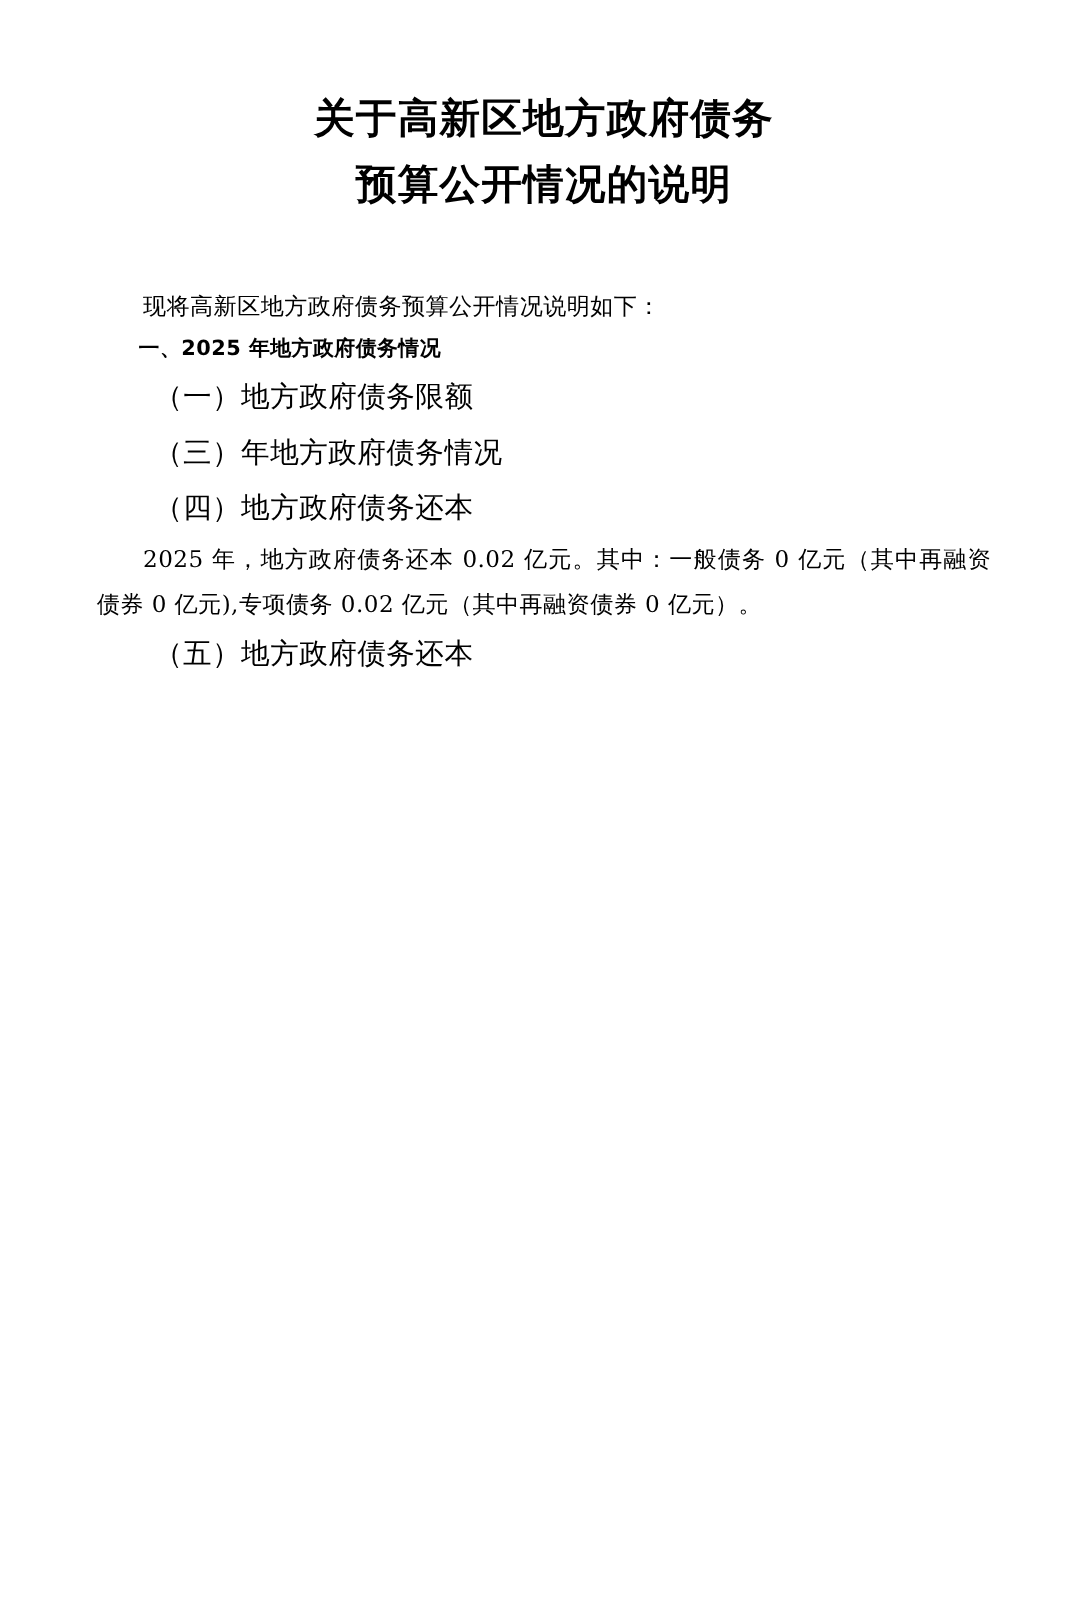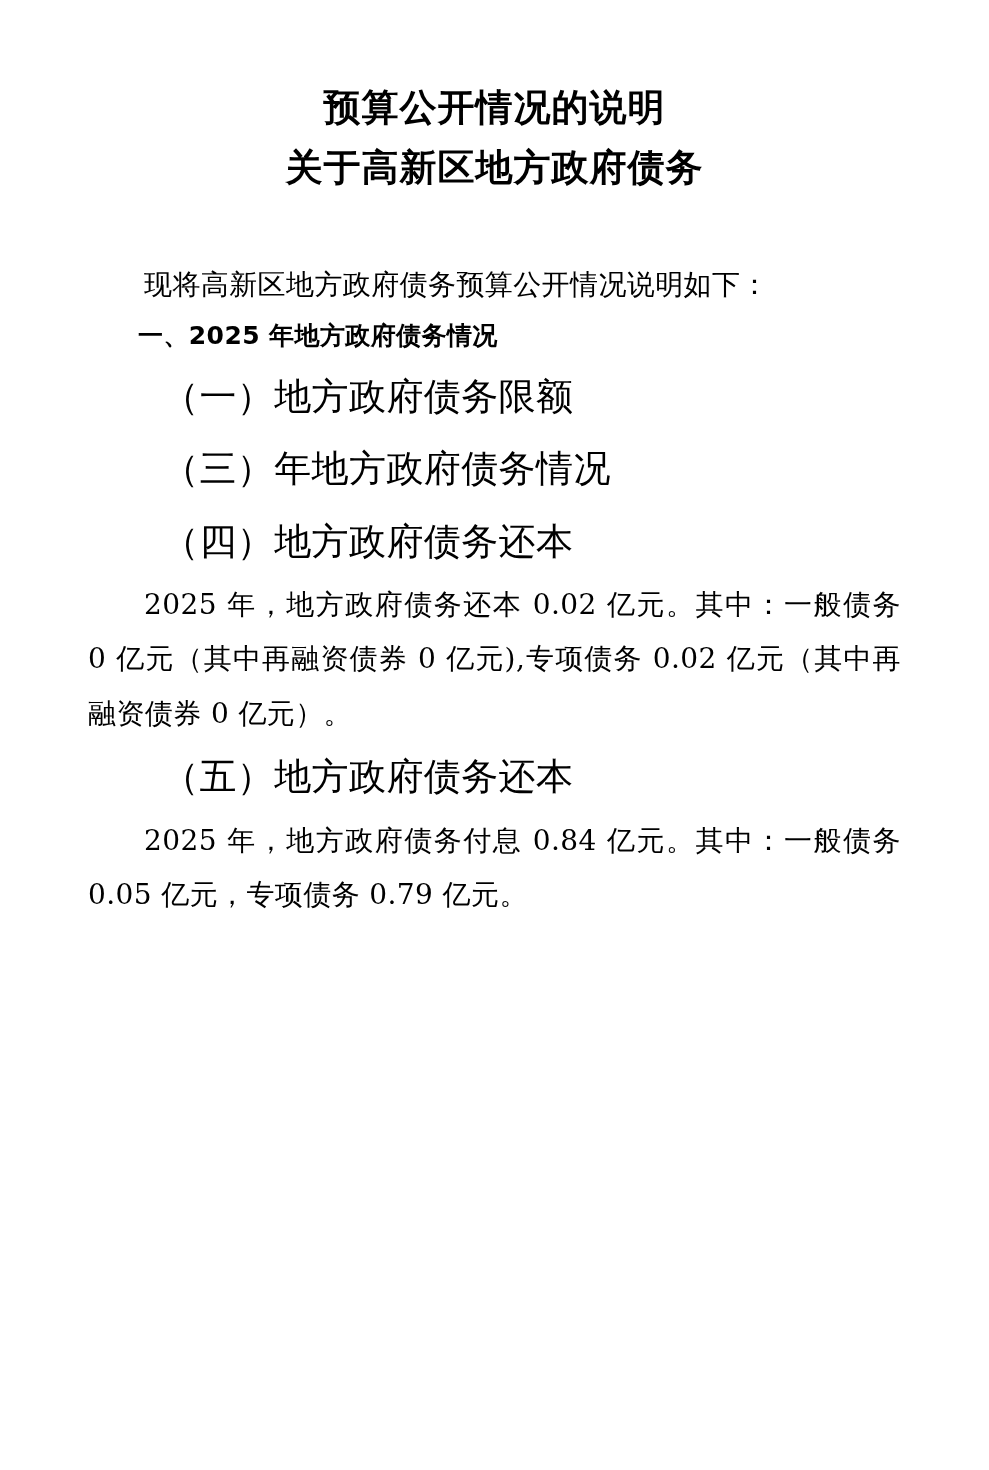--- a/index.html
+++ b/index.html
@@ -31,62 +31,61 @@
     margin: 0;
   }
   .title-line {
     display: block;
   }
   .body-block {
     margin-top: 60px;
   }
   p.para {
     margin: 0 0 0 0;
-    font-size: 28px;
+    font-size: 21px;
     line-height: 1.95;
     text-align: justify;
     text-justify: inter-ideograph;
     text-indent: 2em;
     letter-spacing: 0.4px;
   }
   p.heading1 {
     font-family: "DejaVu Sans", "Liberation Sans", sans-serif;
     font-weight: bold;
-    font-size: 25px;
+    font-size: 19px;
     line-height: 1.95;
     margin: 0;
     text-indent: 2em;
     letter-spacing: 0.4px;
   }
   p.heading2 {
-    font-size: 37px;
+    font-size: 26px;
     line-height: 1.95;
     margin: 0;
     text-indent: 2em;
     letter-spacing: 0.4px;
   }
   
   .body-block > p:last-child {
     margin-bottom: 0;
   }
 </style>
 </head>
 <body>
 
 <div class="page">
 
   <h1 class="doc-title">
+    <span class="title-line">关于高新区地方政府债务</span>
     <span class="title-line">预算公开情况的说明</span>
-    <span class="title-line">关于高新区地方政府债务</span>
   </h1>
 
   <div class="body-block">
     <p class="para">现将高新区地方政府债务预算公开情况说明如下：</p>
     <p class="heading1">一、2025 年地方政府债务情况</p>
     <p class="heading2">（一）地方政府债务限额</p>
     <p class="heading2">（三）年地方政府债务情况</p>
     <p class="heading2">（四）地方政府债务还本</p>
     <p class="para">2025 年，地方政府债务还本 0.02 亿元。其中：一般债务 0 亿元（其中再融资债券 0 亿元),专项债务 0.02 亿元（其中再融资债券 0 亿元）。</p>
     <p class="heading2">（五）地方政府债务还本</p>
-    <p class="para">2025 年，地方政府债务付息 0.84 亿元。其中：一般债务 0.05 亿元，专项债务 0.79 亿元。</p>
   </div>
 
 </div>
 
 </body></html>

